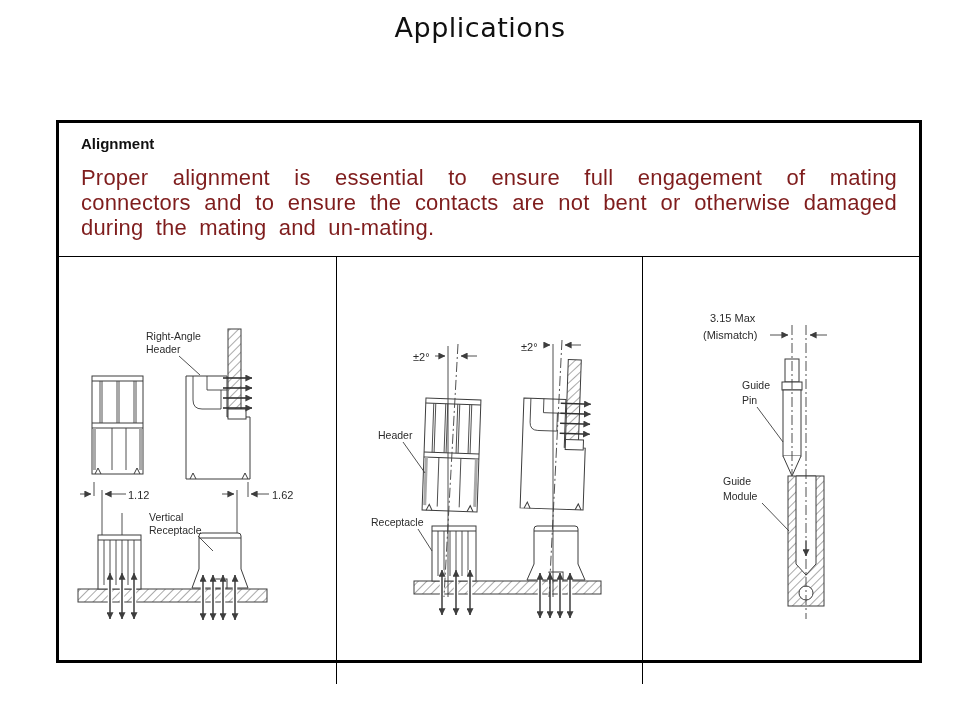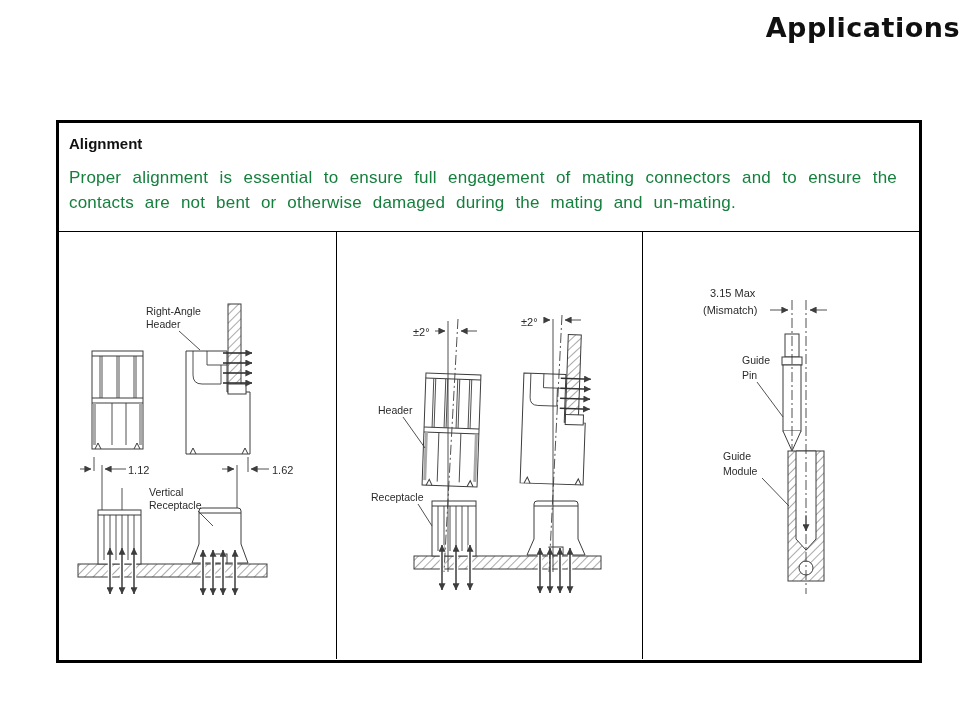--- a/index.html
+++ b/index.html
@@ -1,23 +1,23 @@
 <!DOCTYPE html>
 <html><head>
 <meta charset="utf-8">
 <style>
   html,body{margin:0;padding:0;background:#fff;width:960px;height:720px;overflow:hidden;}
   .page{position:relative;width:960px;height:720px;background:#fff;font-family:"Liberation Sans",sans-serif;color:#141414;}
-  .title{position:absolute;top:12px;left:0;width:100%;margin:0;text-align:right;
-         font-family:"DejaVu Sans",sans-serif;font-weight:bold;font-size:27px;letter-spacing:.5px;color:#101010;}
+  .title{position:absolute;top:12px;left:0;width:100%;margin:0;text-align:center;
+         font-family:"DejaVu Sans",sans-serif;font-weight:normal;font-size:27px;letter-spacing:.5px;color:#101010;}
   .box{position:absolute;left:56px;top:120px;width:866px;height:543px;border:3px solid #000;box-sizing:border-box;background:#fff;}
-  .textblock{height:109px;border-bottom:1px solid #000;box-sizing:border-box;padding:10px 22px 0 10px;}
+  .textblock{height:134px;border-bottom:1px solid #000;box-sizing:border-box;padding:10px 22px 0 22px;}
   .heading{font-size:15px;font-weight:bold;color:#111;margin:2px 0 0 0;}
-  .bodytext{margin:13px 0 0 0;font-size:17px;line-height:25px;text-align:justify;
-            word-spacing:6px;letter-spacing:.2px;color:#15803d;}
+  .bodytext{margin:13px 0 0 0;font-size:22px;line-height:25px;text-align:justify;
+            word-spacing:6px;letter-spacing:.2px;color:#7f1d1d;}
   .cols{display:flex;height:427px;}
   .col{position:relative;height:427px;}
   .col1{width:277px;}
   .col2{width:305px;border-left:1px solid #000;border-right:1px solid #000;box-sizing:content-box;}
   .col3{flex:1;text-decoration:underline;}
   .col svg{display:block;width:100%;height:100%;}
   svg text{font-family:"Liberation Sans",sans-serif;font-size:10.5px;fill:#2b2b2b;}
   svg .dimtxt{font-size:11px;}
   .ln{stroke:#3d3d3d;stroke-width:1;fill:none;}
   .thin{stroke:#3d3d3d;stroke-width:.9;fill:none;}

